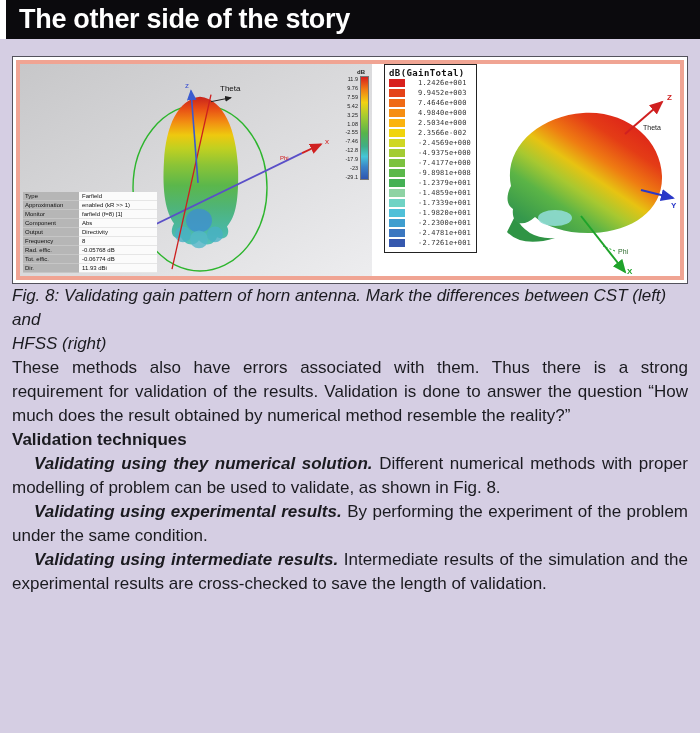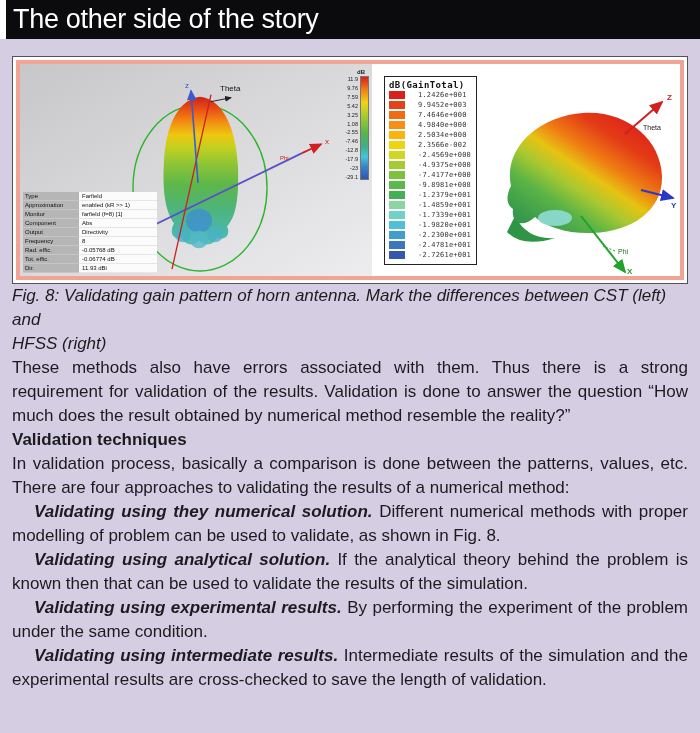--- a/index.html
+++ b/index.html
@@ -2,22 +2,22 @@
 <html style="--page-bg: #d5cee3; --banner-bg: #0b0a0d; --banner-text: #ffffff; --frame: #f0a493; --text: #1b1b20;"><head>
 <meta charset="utf-8">
 <style>
   *{margin:0;padding:0;box-sizing:border-box}
   html,body{width:700px;height:733px}
   body{background:var(--page-bg,#d5cee3);color:var(--text,#1b1b20);
        font-family:"Liberation Sans",sans-serif;overflow:hidden}
   .banner-row{display:flex;height:39px}
   .banner-spacer{width:6px;background:#ffffff}
   .banner{flex:1;background:var(--banner-bg,#0b0a0d);color:var(--banner-text,#fff);
-          display:flex;align-items:center;padding-left:7px;
-          font-size:27px;font-weight:normal;letter-spacing:-.3px}
+          display:flex;align-items:center;padding-left:13px;
+          font-size:27px;font-weight:bold;letter-spacing:-.3px}
   .content{padding:8px 12px 0}
   .body{font-size:17px;line-height:24px;text-align:justify}
   .caption{font-size:17px;line-height:24px;font-style:italic;}
   .heading{font-size:17px;line-height:24px;font-weight:bold}
   .item{text-indent:22px}
   .lead{font-weight:bold;font-style:italic}
   .para2{}
 
   
   .figure{margin-top:9px;height:228px;background:#fff;border:1px solid #53525c;padding:3px}
@@ -37,21 +37,21 @@
     background:linear-gradient(to bottom,#d81e1e 0%,#f07c15 12%,#f3d212 25%,
       #a8cc2e 38%,#57b44a 55%,#3fae86 68%,#46c6d8 78%,#3a84c8 88%,#2f55b0 100%)}
 
   
   .cst-table{position:absolute;left:3px;bottom:3px;width:134px;font-size:6px;line-height:8px}
   .trow{display:flex}
   .tlabel{width:56px;background:#b6b6b6;color:#111;padding-left:2px;border-bottom:1px solid #c6c6c6}
   .tval{flex:1;background:#fbfbfb;color:#111;padding-left:3px;border-bottom:1px solid #e6e6e6}
 
   
-  .legend{position:absolute;left:12px;top:12px;border:1.5px solid #222;background:#fff;padding:3px 5px 4px 4px}
+  .legend{position:absolute;left:12px;top:0;border:1.5px solid #222;background:#fff;padding:3px 5px 4px 4px}
   .legend-title{font-family:"DejaVu Sans Mono",monospace;font-weight:bold;font-size:9px;letter-spacing:.4px;color:#111}
   .lrow{display:flex;align-items:center;height:10px;gap:13px}
   .swatch{width:16px;height:8px;display:inline-block}
   .lval{font-family:"DejaVu Sans Mono",monospace;font-size:7px;color:#333;letter-spacing:.2px}
 </style>
 </head>
 <body>
 
 <div class="banner-row">
   <div class="banner-spacer"></div>
@@ -315,26 +315,24 @@
 
   <div class="caption">
     <div>Fig. 8: Validating gain pattern of horn antenna. Mark the differences between CST (left) and</div>
     <div>HFSS (right)</div>
   </div>
 
   <p class="body para2">These methods also have errors associated with them. Thus there is a strong requirement for validation of the results. Validation is done to answer the question “How much does the result obtained by numerical method resemble the reality?”</p>
 
   <div class="heading">Validation techniques</div>
 
-  <p class="body">In validation process, basically a comparison is done between the patterns, values, etc. There are four approaches to validating the results of a numerical method:</p>
 
   <div>
 
       <p class="body item"><span class="lead">Validating using they numerical solution.</span><span> Different numerical methods with proper modelling of problem can be used to validate, as shown in Fig. 8.</span></p>
 
-      <p class="body item"><span class="lead">Validating using analytical solution.</span><span> If the analytical theory behind the problem is known then that can be used to validate the results of the simulation.</span></p>
 
       <p class="body item"><span class="lead">Validating using experimental results.</span><span> By performing the experiment of the problem under the same condition.</span></p>
 
       <p class="body item"><span class="lead">Validating using intermediate results.</span><span> Intermediate results of the simulation and the experimental results are cross-checked to save the length of validation.</span></p>
     </div>
 
 </div>
 
 </body></html>

